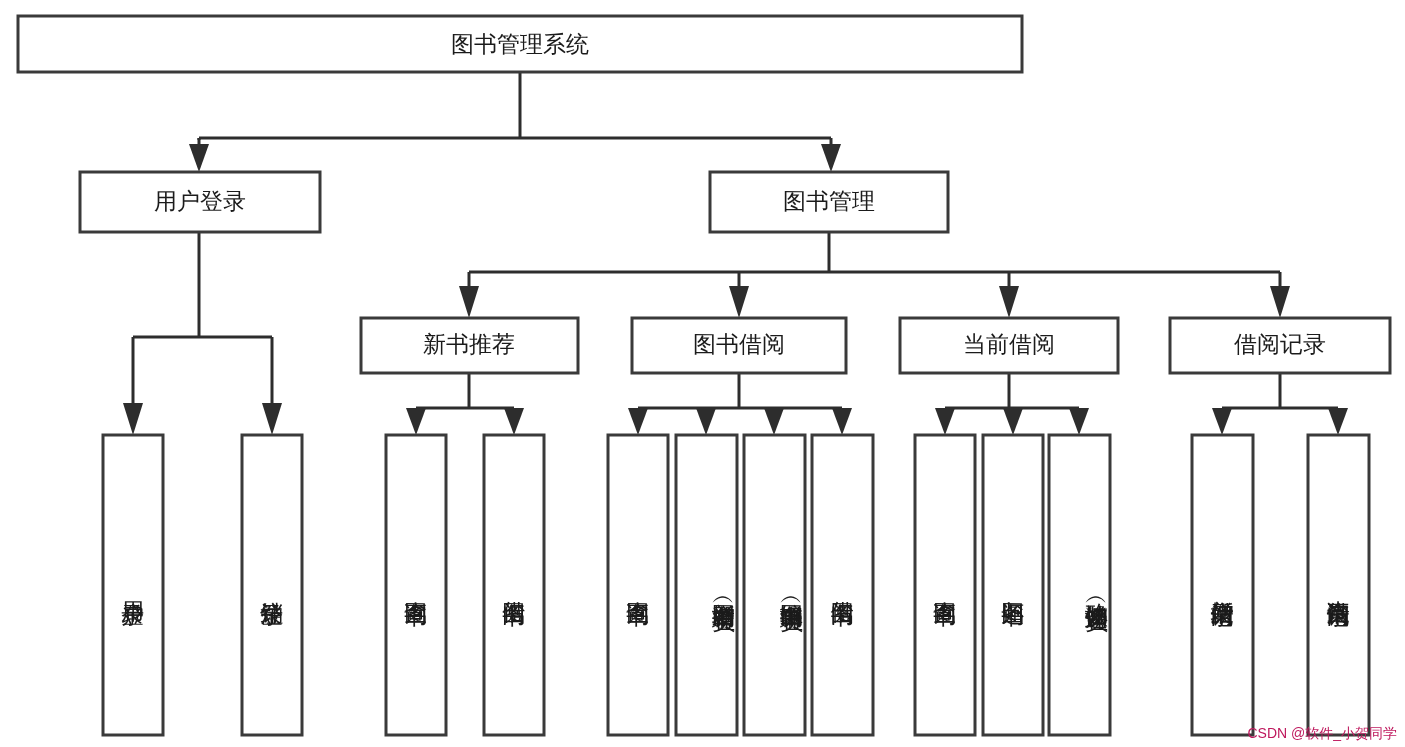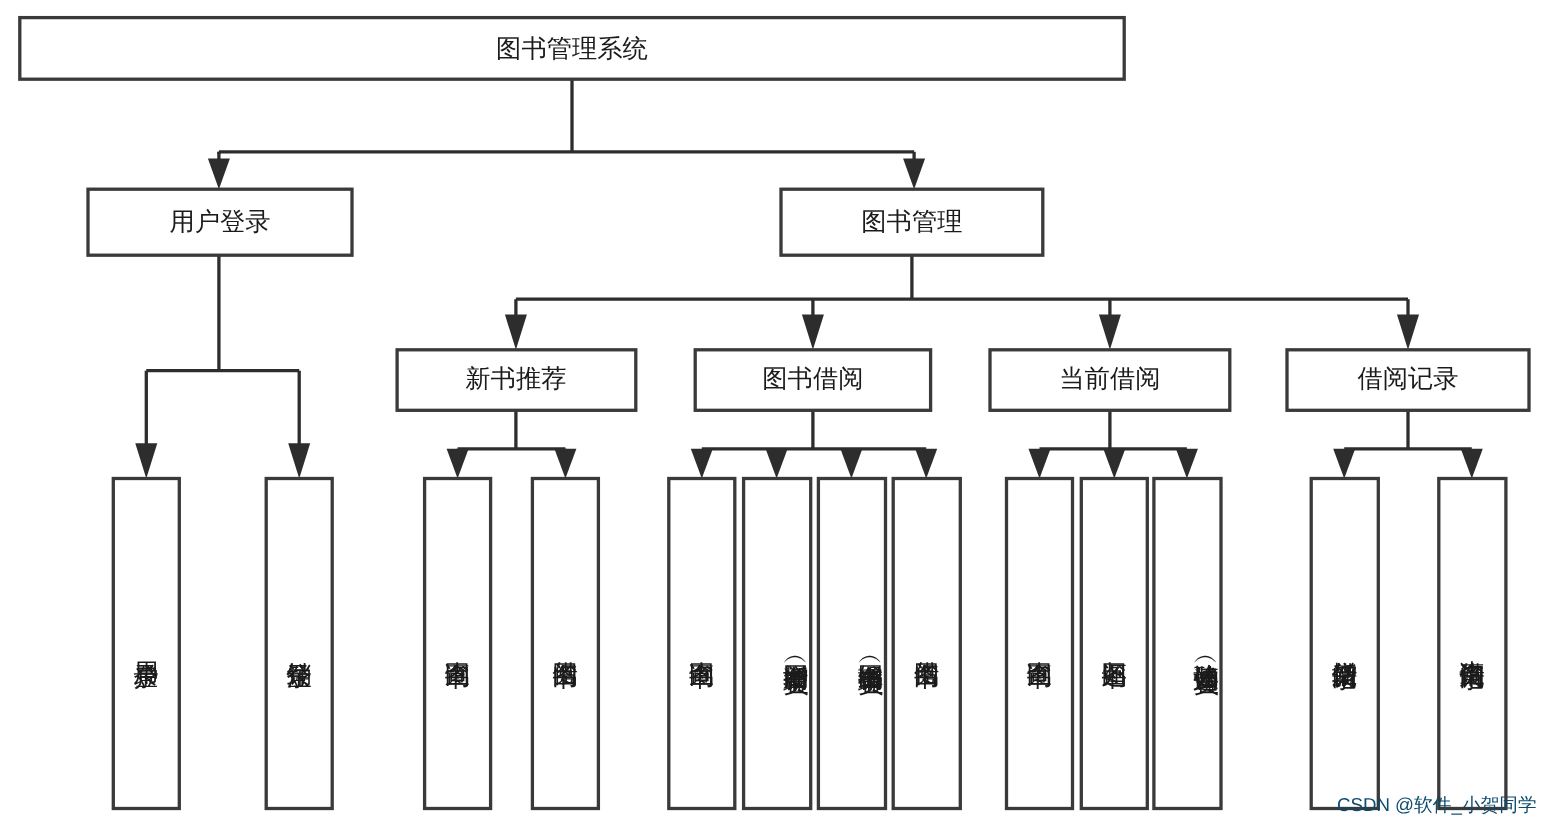--- a/index.html
+++ b/index.html
@@ -60,22 +60,22 @@
     writing-mode: vertical-rl;
     text-orientation: upright;
     white-space: nowrap;
     pointer-events: none;
   }
   .watermark {
     position: absolute;
     right: 8px;
     bottom: 4px;
     font-family: "Liberation Sans", "DejaVu Sans", sans-serif;
-    font-size: 17px;
-    color: #0c4a6e;
+    font-size: 14px;
+    color: #be185d;
     white-space: nowrap;
     user-select: none;
   }
 </style>
 </head>
 <body>
 
 <div id="diagram-root">
 
   <svg class="flow" viewBox="0 0 1405 747" xmlns="http://www.w3.org/2000/svg">

